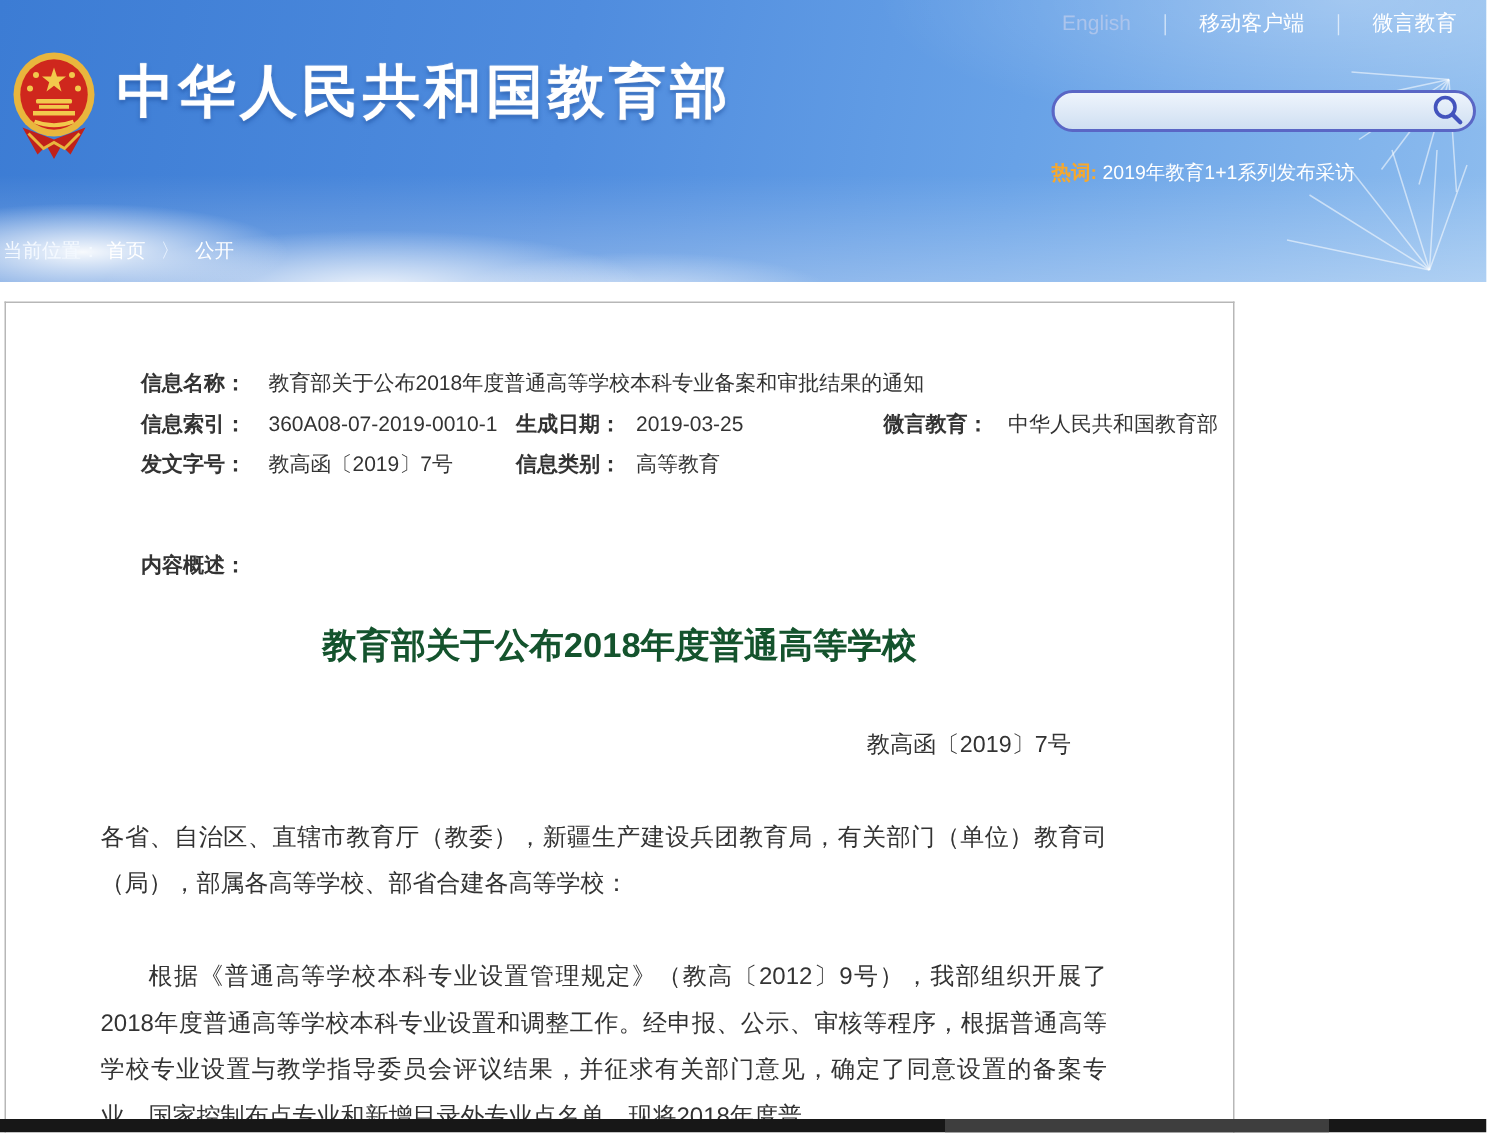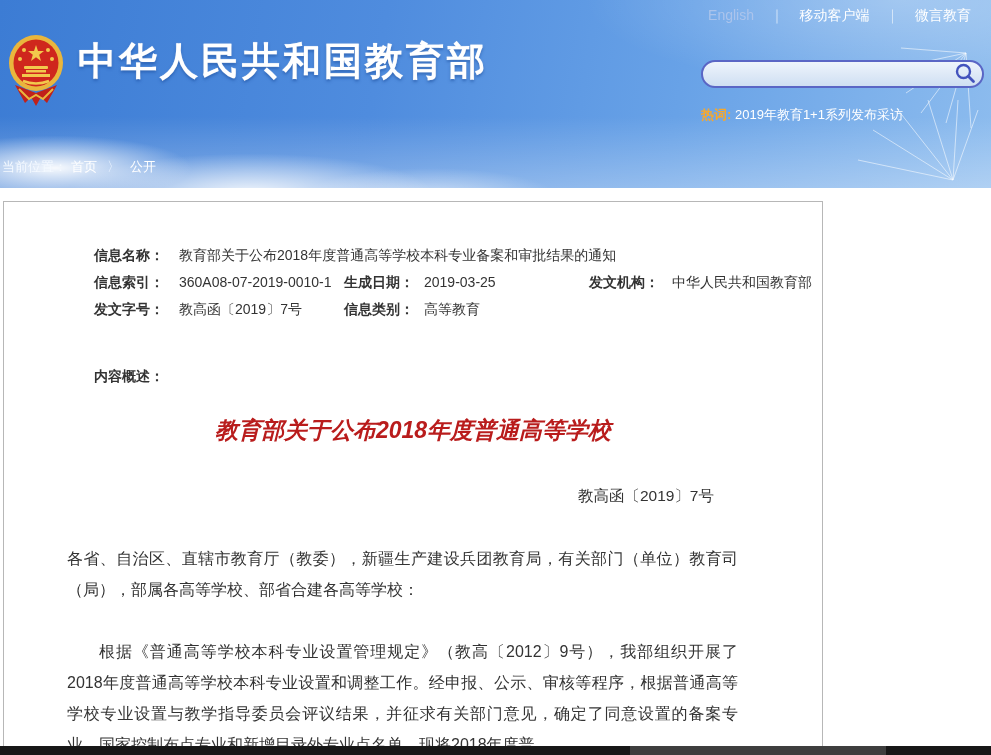--- a/index.html
+++ b/index.html
@@ -80,21 +80,21 @@
   .meta span { position:absolute; white-space:nowrap; }
   .meta .lbl { font-weight:bold; color:#333; }
   .meta .val { color:#333; }
   .m-r1 { top:0; }  .m-r2 { top:27px; }  .m-r3 { top:54px; }  .m-r4 { top:81px;margin-top:40px; }
   .m-c1l { left:0; } .m-c1v { left:85px; }
   .m-c2l { left:250px; } .m-c2v { left:330px; }
   .m-c3l { left:495px; } .m-c3v { left:578px; }
 
   .doc-title {
     margin-top:56px; text-align:center;
-    font-size:23px; line-height:35px; font-weight:bold; color:#b91c1c;font-style:italic;
+    font-size:23px; line-height:35px; font-weight:bold; color:#14532d;
   }
   .doc-number { margin-top:38px; padding-right:108px; text-align:right; font-size:15.5px; color:#333; }
 
   .doc-body { padding:0 84px 0 63px; font-size:16px; line-height:31px; color:#333; text-align:justify; }
   .doc-body p.first { margin-top:36px; }
   .doc-body p.indent { margin-top:31px; text-indent:2em; }
 
   
   .bottom-bar { position:absolute; left:0; bottom:0; width:991px; height:9px; background:#171717; z-index:20; }
   .bottom-bar .thumb { position:absolute; left:630px; top:0; width:256px; height:9px; background:#3e3e3e; }
@@ -174,21 +174,21 @@
 <div class="panel">
 
   <div class="meta">
     <span class="lbl m-r1 m-c1l">信息名称：</span>
     <span class="val m-r1 m-c1v">教育部关于公布2018年度普通高等学校本科专业备案和审批结果的通知</span>
 
     <span class="lbl m-r2 m-c1l">信息索引：</span>
     <span class="val m-r2 m-c1v">360A08-07-2019-0010-1</span>
     <span class="lbl m-r2 m-c2l">生成日期：</span>
     <span class="val m-r2 m-c2v">2019-03-25</span>
-    <span class="lbl m-r2 m-c3l">发文机构：</span>
+    <span class="lbl m-r2 m-c3l">微言教育：</span>
     <span class="val m-r2 m-c3v">中华人民共和国教育部</span>
 
     <span class="lbl m-r3 m-c1l">发文字号：</span>
     <span class="val m-r3 m-c1v">教高函〔2019〕7号</span>
     <span class="lbl m-r3 m-c2l">信息类别：</span>
     <span class="val m-r3 m-c2v">高等教育</span>
 
     <span class="lbl m-r4 m-c1l">内容概述：</span>
   </div>
 

